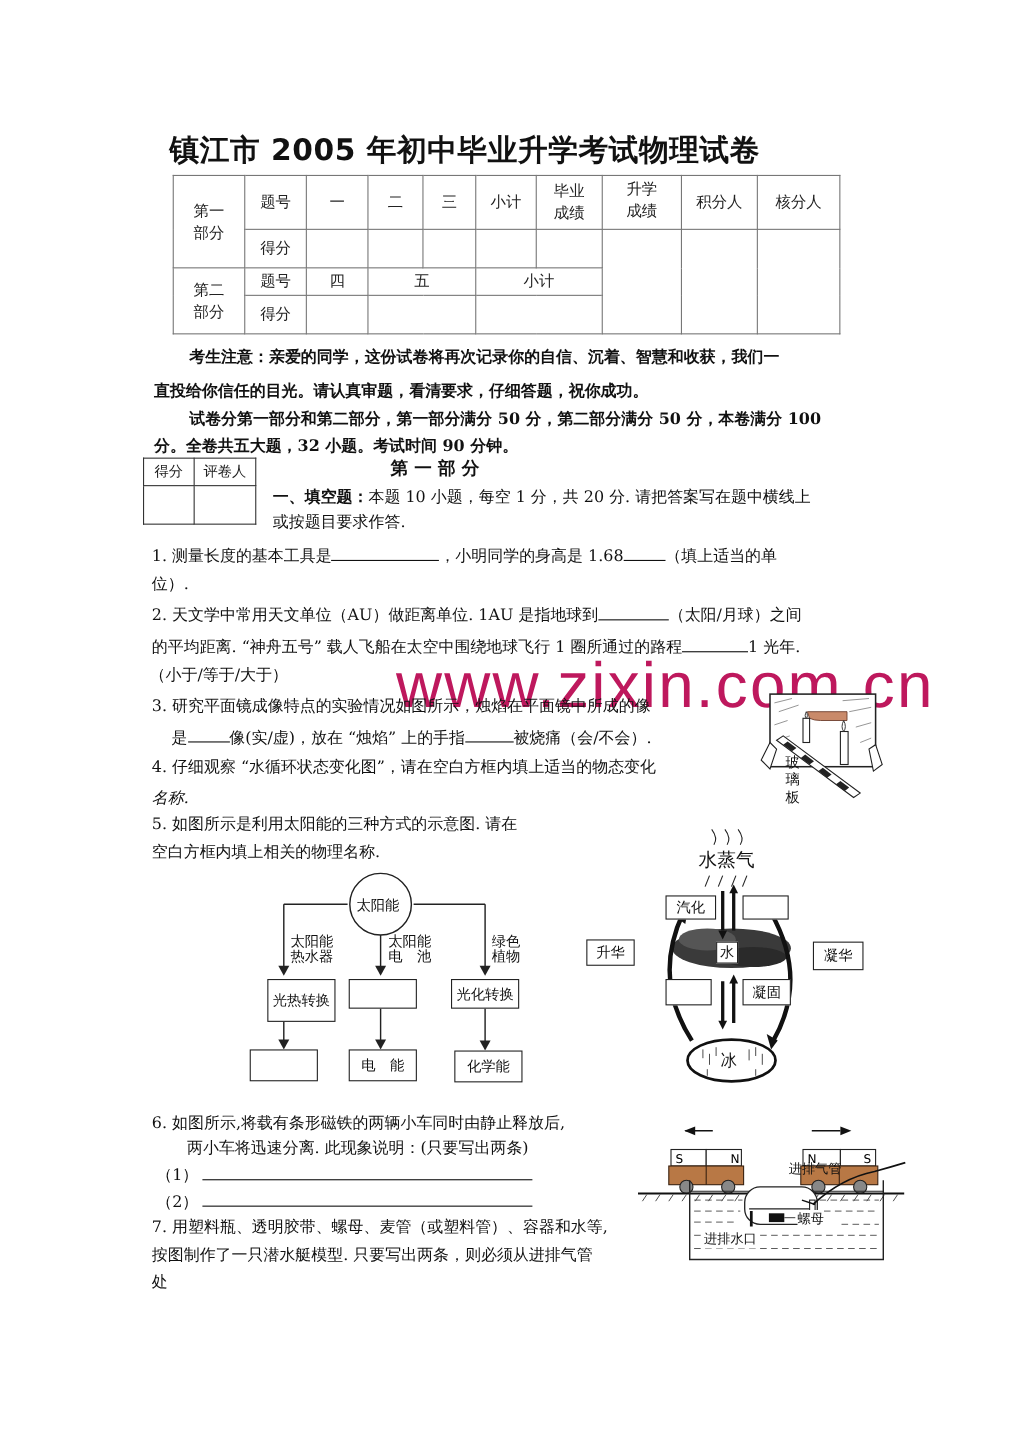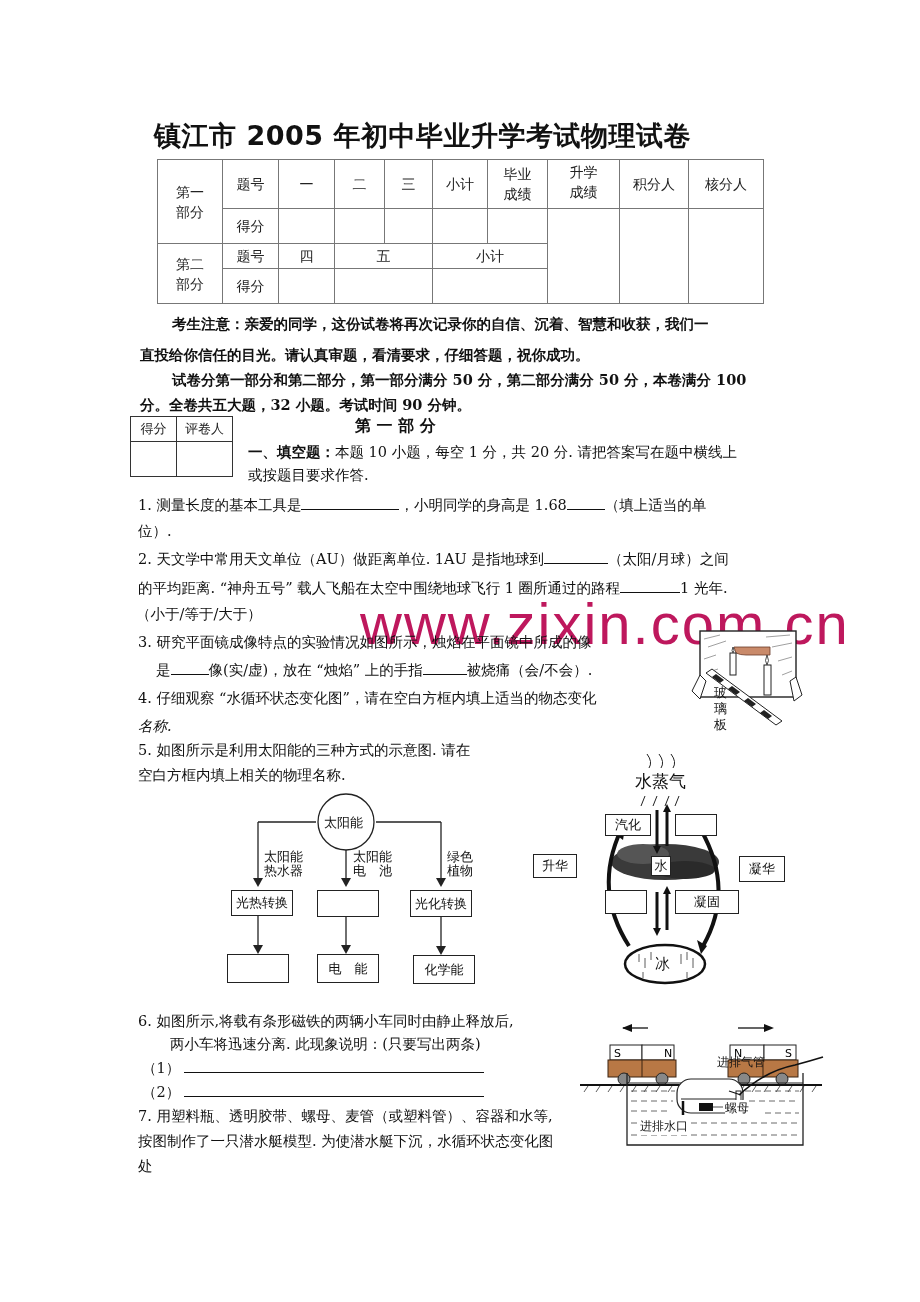--- a/index.html
+++ b/index.html
@@ -192,21 +192,21 @@
         <path d="M38 155 L48 155 L43 164 Z"></path>
           <path d="M126 155 L136 155 L131 164 Z"></path>
           <path d="M221 156 L231 156 L226 165 Z"></path>
       </g>
       <circle cx="131" cy="32" r="28" fill="#fff" stroke="#222" stroke-width="1.3"></circle>
     </svg>
     <div class="abs diag-text" style="left:109px;top:24px;">太阳能</div>
     <div class="abs diag-text" style="left:49px;top:60px;line-height:14px;"><span>太阳能</span><br><span>热水器</span></div>
     <div class="abs diag-text" style="left:138px;top:60px;line-height:14px;"><span>太阳能</span><br><span>电　池</span></div>
     <div class="abs diag-text" style="left:232px;top:60px;line-height:14px;"><span>绿色</span><br><span>植物</span></div>
-    <div class="box" style="left:16px;top:100px;width:62px;height:26px;text-align:center;">光热转换</div>
+    <div class="box" style="left:28px;top:100px;width:62px;height:39px;text-align:center;">光热转换</div>
     <div class="box" style="left:102px;top:100px;width:62px;height:27px;"></div>
     <div class="box" style="left:195px;top:100px;width:62px;height:27px;">光化转换</div>
     <div class="box" style="left:12px;top:164px;width:62px;height:29px;"></div>
     <div class="box" style="left:102px;top:164px;width:62px;height:29px;">电　能</div>
     <div class="box" style="left:198px;top:165px;width:62px;height:29px;">化学能</div>
   </div>
 
   <div class="abs" style="left:525px;top:750px;width:280px;height:240px;">
     <svg width="280" height="240" viewBox="0 0 280 240" style="position:absolute;left:0;top:0">
       <g stroke="#222" stroke-width="1" fill="none">
@@ -249,35 +249,35 @@
           <line x1="162" y1="222" x2="162" y2="228"></line>
       </g>
     </svg>
     <div class="abs" style="left:110px;top:20px;font-family:'DejaVu Sans','Liberation Sans',sans-serif;font-size:17px;">水蒸气</div>
     <div class="box" style="left:80px;top:64px;width:46px;height:22px;">汽化</div>
     <div class="box" style="left:150px;top:64px;width:42px;height:22px;"></div>
     <div class="box" style="left:8px;top:104px;width:44px;height:24px;">升华</div>
     <div class="box" style="left:214px;top:106px;width:46px;height:26px;">凝华</div>
     <div class="box" style="left:126px;top:106px;width:20px;height:20px;">水</div>
     <div class="box" style="left:80px;top:140px;width:42px;height:24px;"></div>
-    <div class="box" style="left:150px;top:140px;width:64px;height:24px;">凝固</div>
+    <div class="box" style="left:150px;top:140px;width:44px;height:24px;">凝固</div>
     <div class="abs" style="left:130px;top:205px;font-family:'DejaVu Sans','Liberation Sans',sans-serif;font-size:15px;background:#fff;">冰</div>
   </div>
 
   <div class="abs p" style="left:138px;top:1011px;">6. 如图所示,将载有条形磁铁的两辆小车同时由静止释放后,</div>
   <div class="abs p" style="left:170px;top:1034px;">两小车将迅速分离. 此现象说明：(只要写出两条)</div>
   <div class="abs p" style="left:142px;top:1058px;">
     <span>（1）</span><span class="blank" style="width:300px;margin-left:4px"></span>
   </div>
   <div class="abs p" style="left:142px;top:1082px;">
     <span>（2）</span><span class="blank" style="width:300px;margin-left:4px"></span>
   </div>
 
   <div class="abs p" style="left:138px;top:1106px;">7. 用塑料瓶、透明胶带、螺母、麦管（或塑料管）、容器和水等,</div>
-  <div class="abs p" style="left:138px;top:1131px;">按图制作了一只潜水艇模型. 为使潜水艇下沉，水循环状态变化图</div>
+  <div class="abs p" style="left:138px;top:1131px;">按图制作了一只潜水艇模型. 只要写出两条，则必须从进排气管</div>
   <div class="abs p" style="left:138px;top:1156px;">处</div>
 
   <div class="abs" style="left:578px;top:1015px;width:245px;height:80px;">
     <svg width="245" height="80" viewBox="0 0 245 80">
       <line x1="45" y1="13" x2="70" y2="13" stroke="#111" stroke-width="1.3"></line>
         <path d="M44 13 L54 9 L54 17 Z" fill="#111"></path>
       <line x1="160" y1="13" x2="186" y2="13" stroke="#111" stroke-width="1.3"></line>
         <path d="M196 13 L186 9 L186 17 Z" fill="#111"></path>
       <rect x="32" y="30" width="32" height="15" fill="#fff" stroke="#222"></rect>
         <rect x="64" y="30" width="32" height="15" fill="#fff" stroke="#222"></rect>

